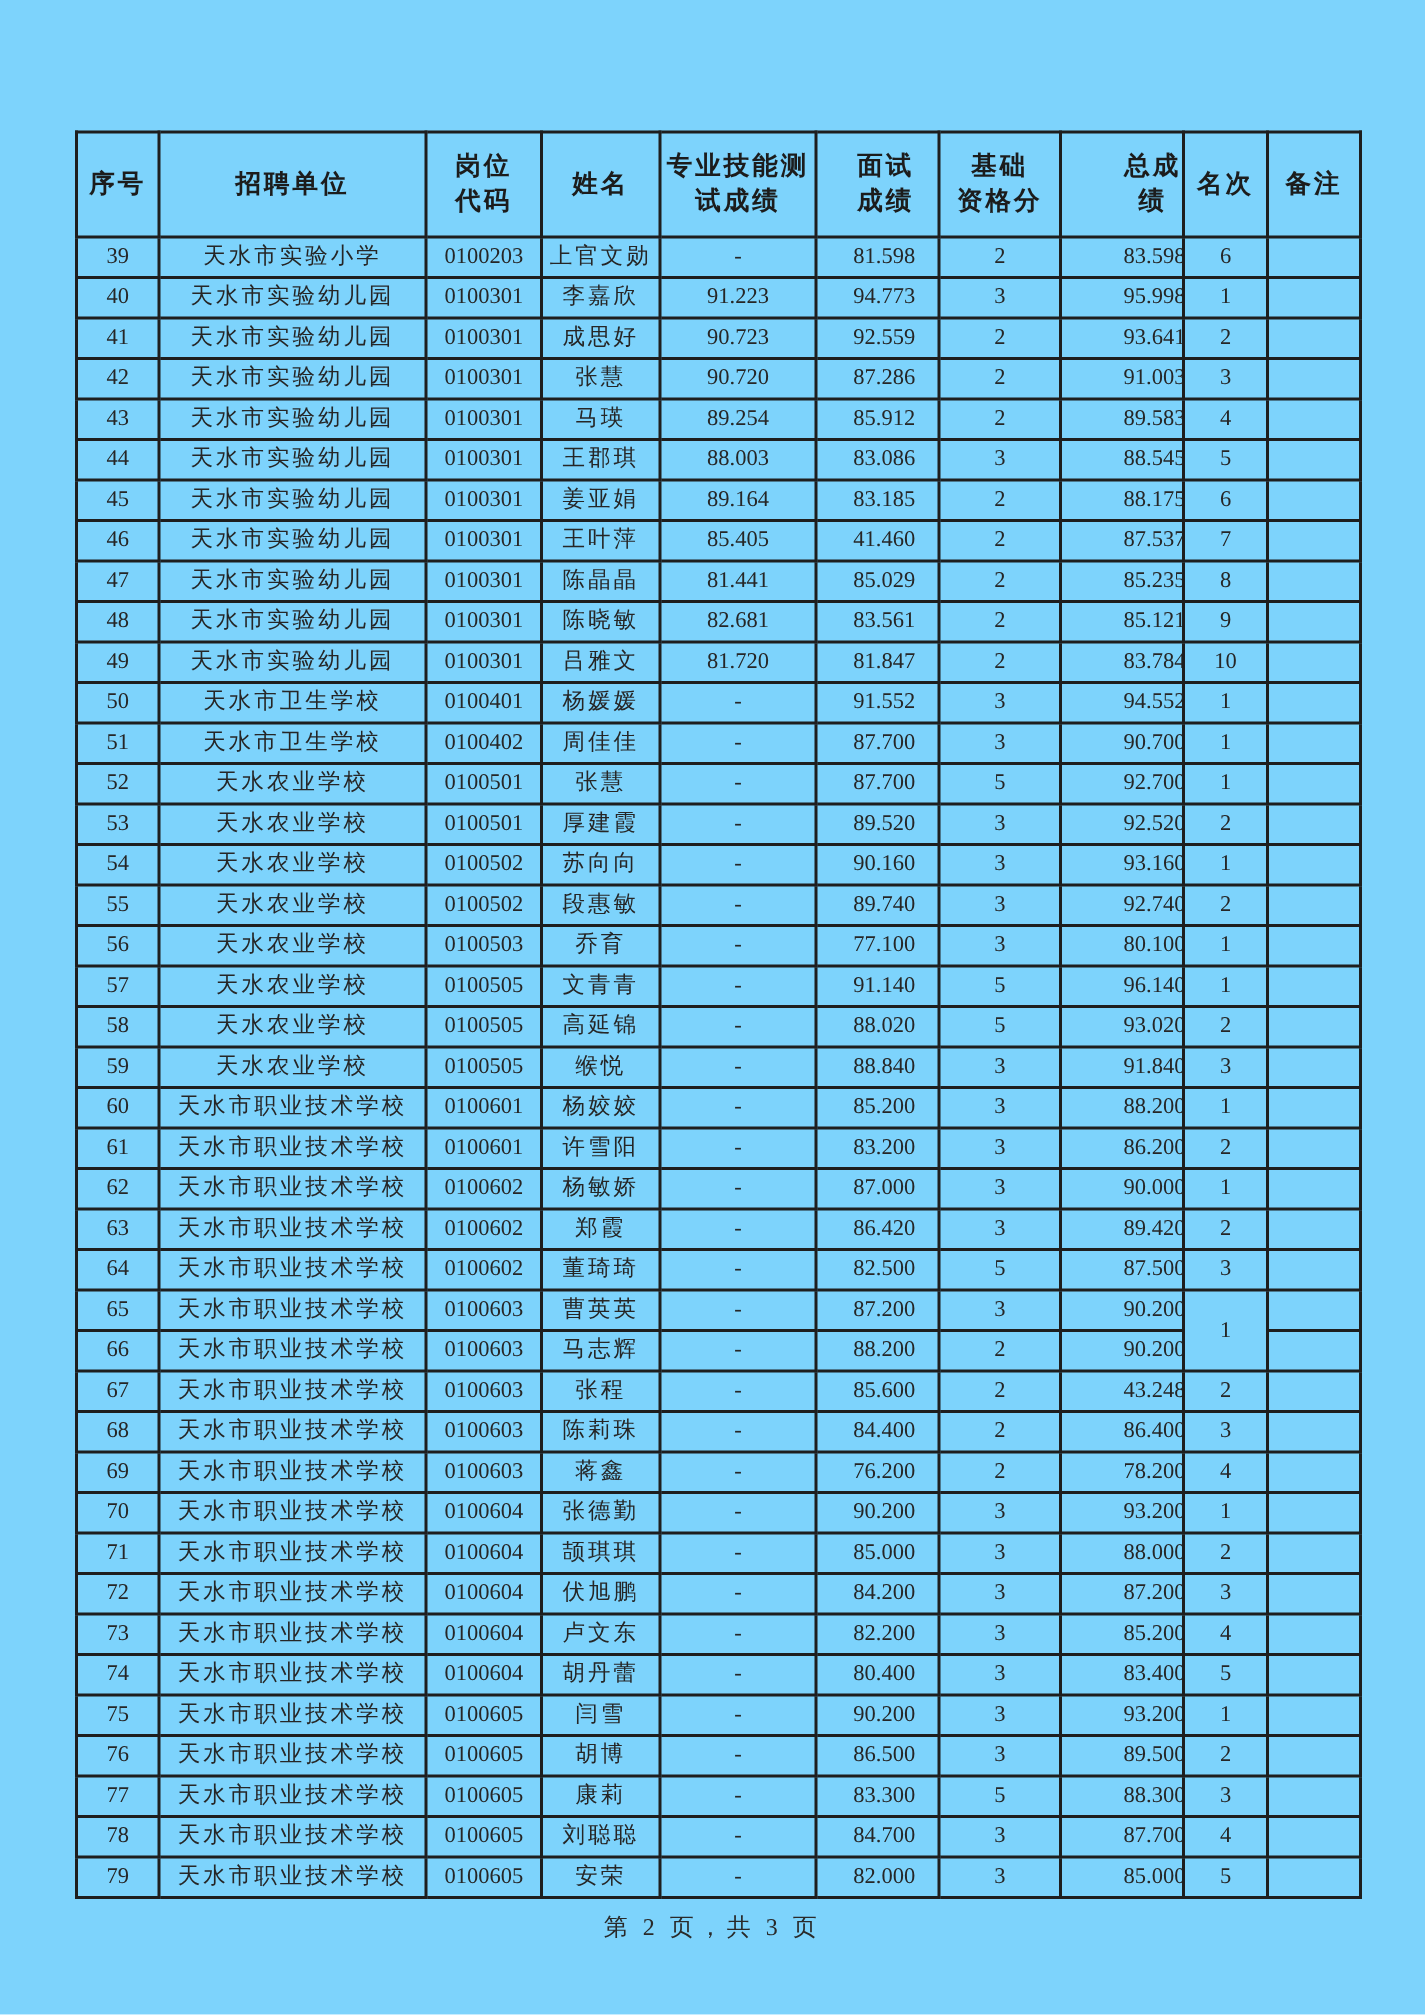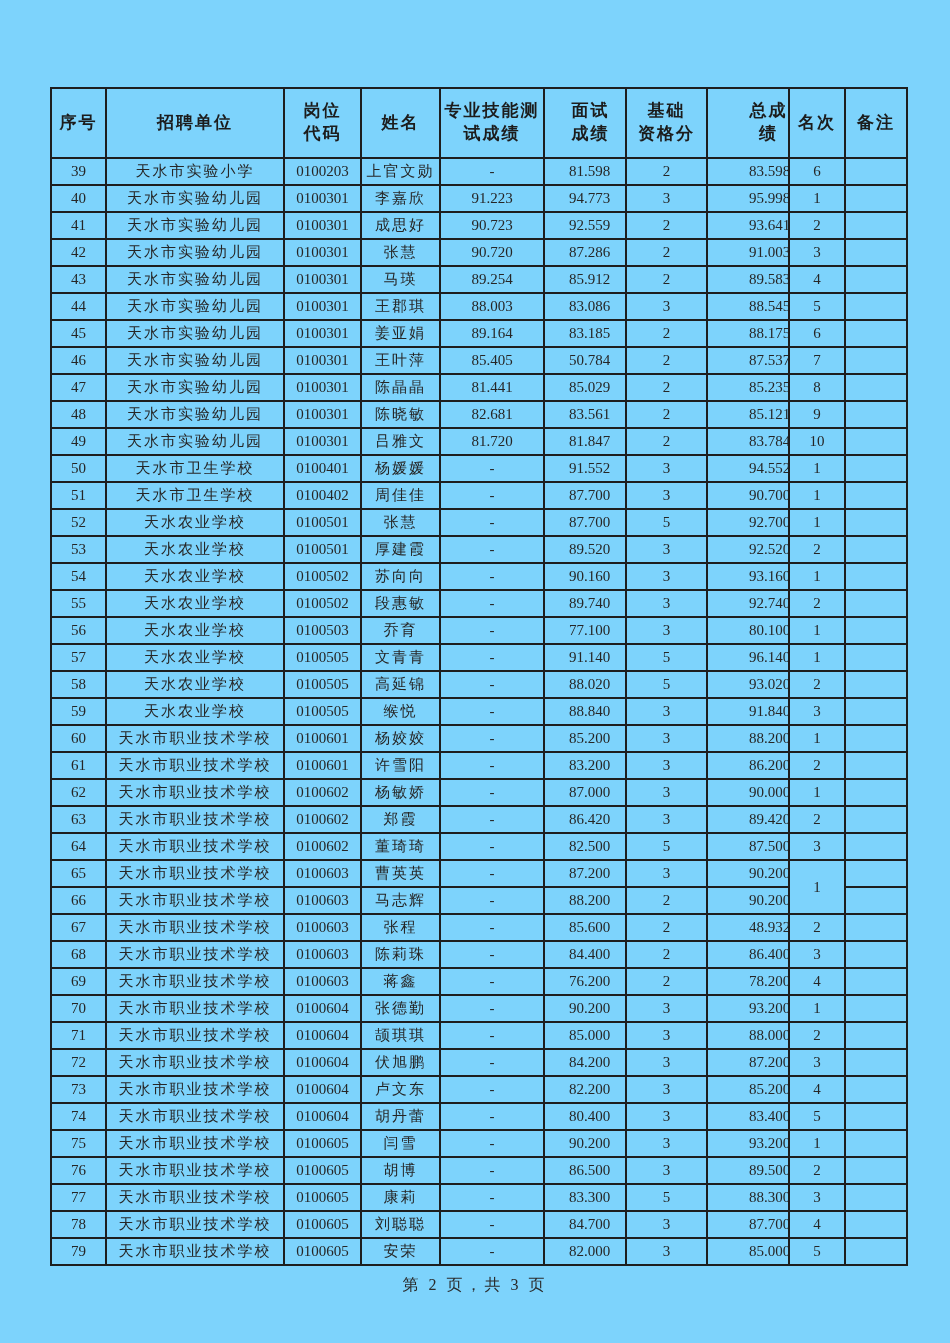--- a/index.html
+++ b/index.html
@@ -175,21 +175,21 @@
           <td class="col-total">88.175</td>
           <td class="col-rank">6</td>
           <td class="col-note"></td>
         </tr>
         <tr>
           <td class="col-no">46</td>
           <td class="col-unit">天水市实验幼儿园</td>
           <td class="col-code">0100301</td>
           <td class="col-name">王叶萍</td>
           <td class="col-skill">85.405</td>
-          <td class="col-interview">50.784</td>
+          <td class="col-interview">41.460</td>
           <td class="col-base">2</td>
           <td class="col-total">87.537</td>
           <td class="col-rank">7</td>
           <td class="col-note"></td>
         </tr>
         <tr>
           <td class="col-no">47</td>
           <td class="col-unit">天水市实验幼儿园</td>
           <td class="col-code">0100301</td>
           <td class="col-name">陈晶晶</td>
@@ -428,21 +428,21 @@
           <td class="col-note"></td>
         </tr>
         <tr>
           <td class="col-no">67</td>
           <td class="col-unit">天水市职业技术学校</td>
           <td class="col-code">0100603</td>
           <td class="col-name">张程</td>
           <td class="col-skill">-</td>
           <td class="col-interview">85.600</td>
           <td class="col-base">2</td>
-          <td class="col-total">48.932</td>
+          <td class="col-total">43.248</td>
           <td class="col-rank">2</td>
           <td class="col-note"></td>
         </tr>
         <tr>
           <td class="col-no">68</td>
           <td class="col-unit">天水市职业技术学校</td>
           <td class="col-code">0100603</td>
           <td class="col-name">陈莉珠</td>
           <td class="col-skill">-</td>
           <td class="col-interview">84.400</td>

